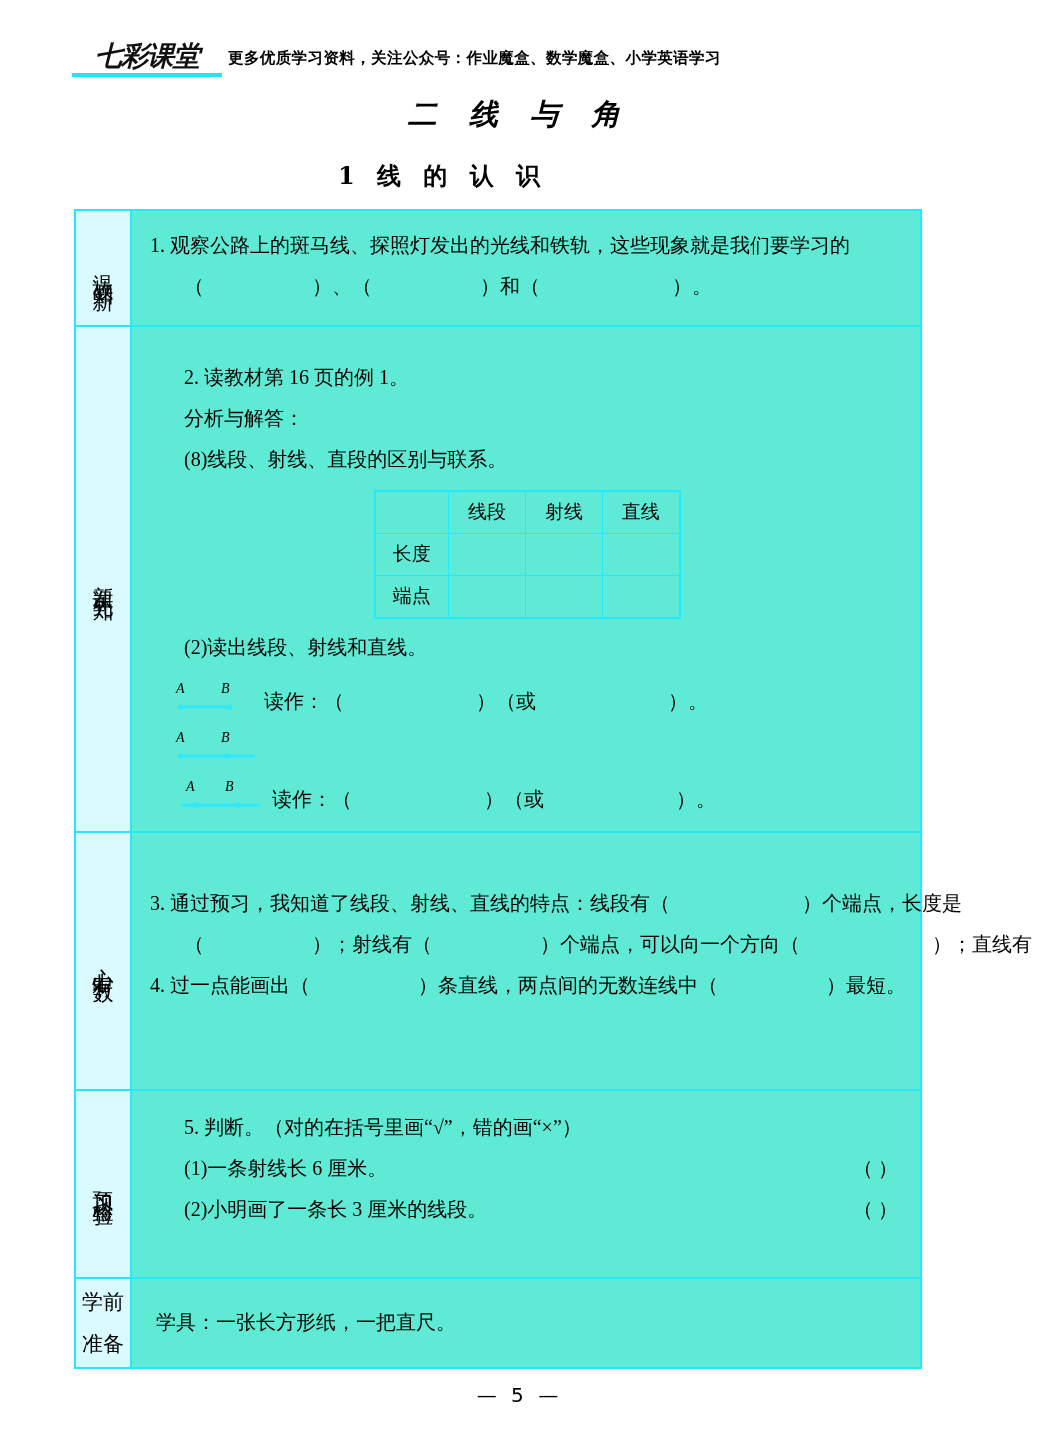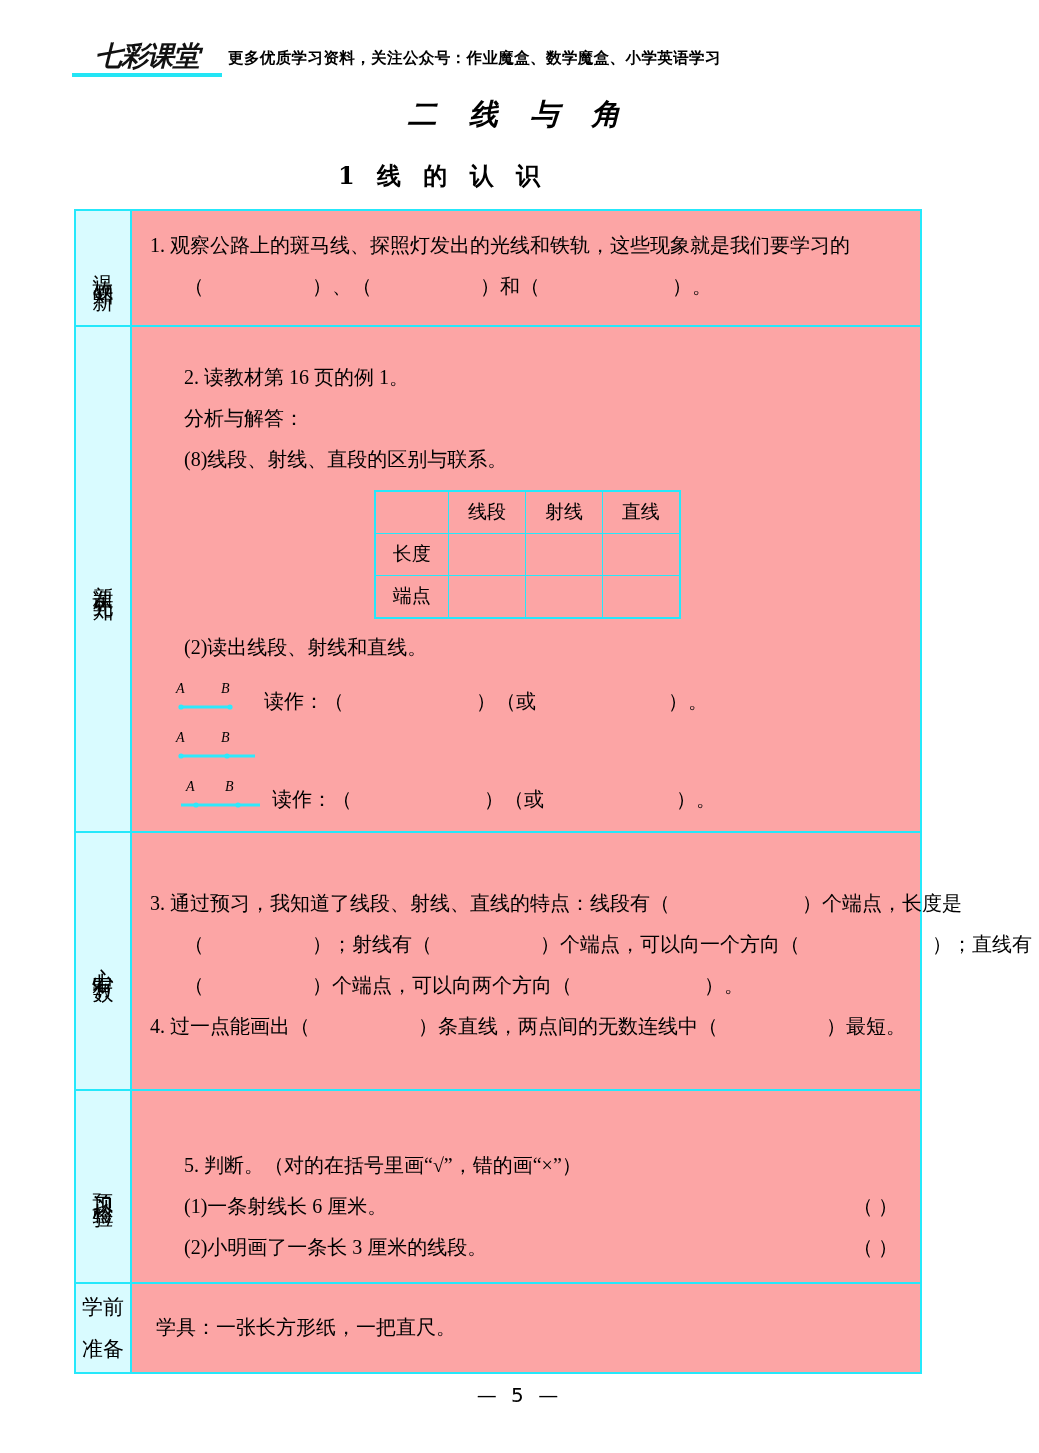--- a/index.html
+++ b/index.html
@@ -44,21 +44,21 @@
     font-weight:bold;font-size:24px;letter-spacing:7px;
     font-family:"DejaVu Serif","Liberation Serif",serif;
   }
 
   
   .sheet{
     position:absolute;left:74px;top:209px;
     width:848px;
     border:2px solid #25e8fb;
     box-sizing:border-box;
-    background:#fca5a5;
+    background:#5eead4;
   }
   .srow{display:flex;border-bottom:2px solid #25e8fb;box-sizing:border-box;}
   .srow:last-child{border-bottom:none;}
   .label-cell{
     width:56px;flex:0 0 56px;
     background:#d9fbff;
     border-right:2px solid #25e8fb;
     box-sizing:border-box;
     display:flex;align-items:center;justify-content:center;
     font-size:21px;
@@ -231,34 +231,31 @@
       <div class="label-cell">
         <span class="vlabel">心中有数</span>
       </div>
       <div class="body-cell" style="padding-top:50px;">
         <div class="q">
           <span>3. 通过预习，我知道了线段、射线、直线的特点：线段有（</span><span class="blank-xl"></span><span>）个端点，长度是</span>
         </div>
         <div class="q indent">
           <span>（</span><span class="blank-lg"></span><span>）；射线有（</span><span class="blank-lg"></span><span>）个端点，可以向一个方向（</span><span class="blank-xl"></span><span>）；直线有</span>
         </div>
-        <div class="q indent">
-          <span>（</span><span class="blank-lg"></span><span>）个端点，可以向两个方向（</span><span class="blank-xl"></span><span>）。</span>
-        </div>
         <div class="q">
           <span>4. 过一点能画出（</span><span class="blank-lg"></span><span>）条直线，两点间的无数连线中（</span><span class="blank-lg"></span><span>）最短。</span>
         </div>
       </div>
     </div>
 
     <div class="srow" style="min-height:188px;">
       <div class="label-cell">
         <span class="vlabel">预习检验</span>
       </div>
-      <div class="body-cell" style="padding-top:54px;border-radius:7px;">
+      <div class="body-cell" style="padding-top:16px;border-radius:7px;">
         <div class="q indent">5. 判断。（对的在括号里画“√”，错的画“×”）</div>
         <div class="q indent" style="display:flex;">
           <span>(1)一条射线长 6 厘米。</span>
           <span style="flex:1"></span>
           <span style="padding-right:6px;">（            ）</span>
         </div>
         <div class="q indent" style="display:flex;">
           <span>(2)小明画了一条长 3 厘米的线段。</span>
           <span style="flex:1"></span>
           <span style="padding-right:6px;">（            ）</span>

